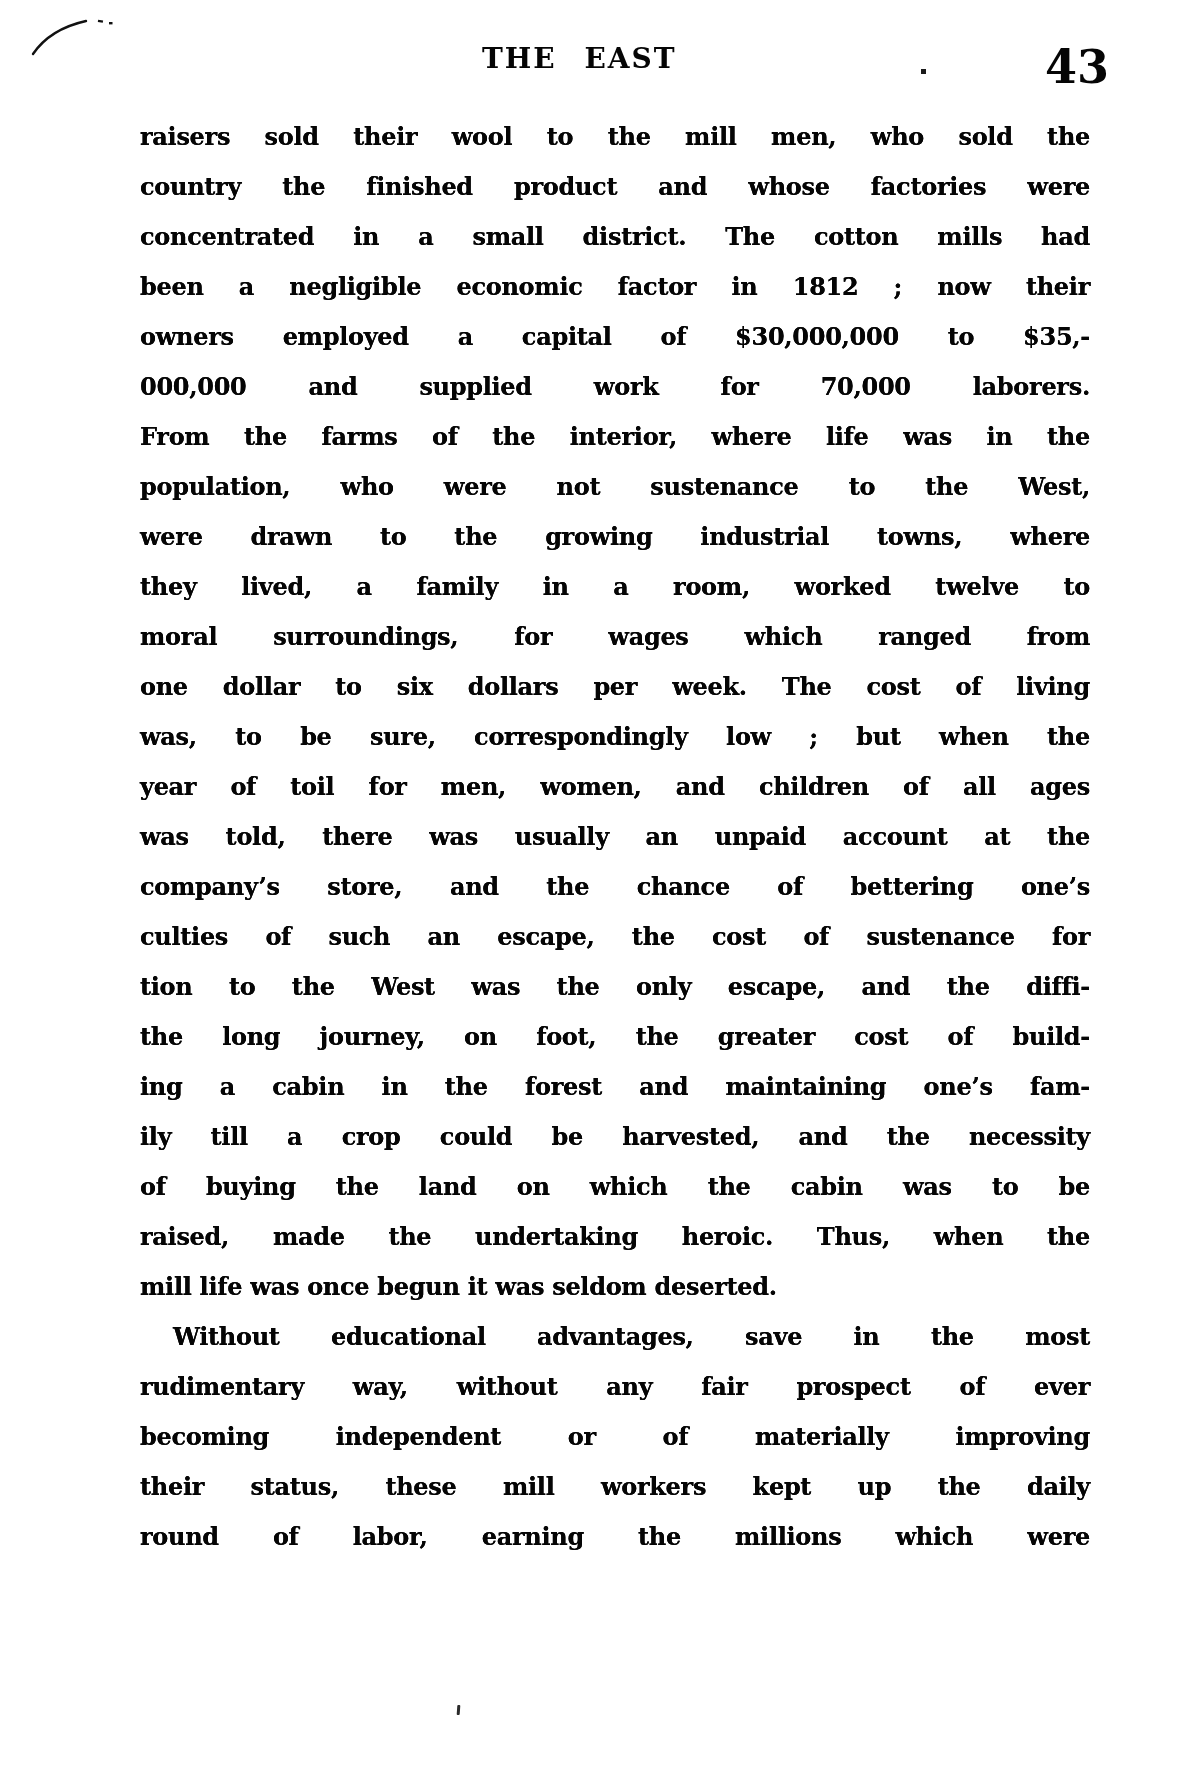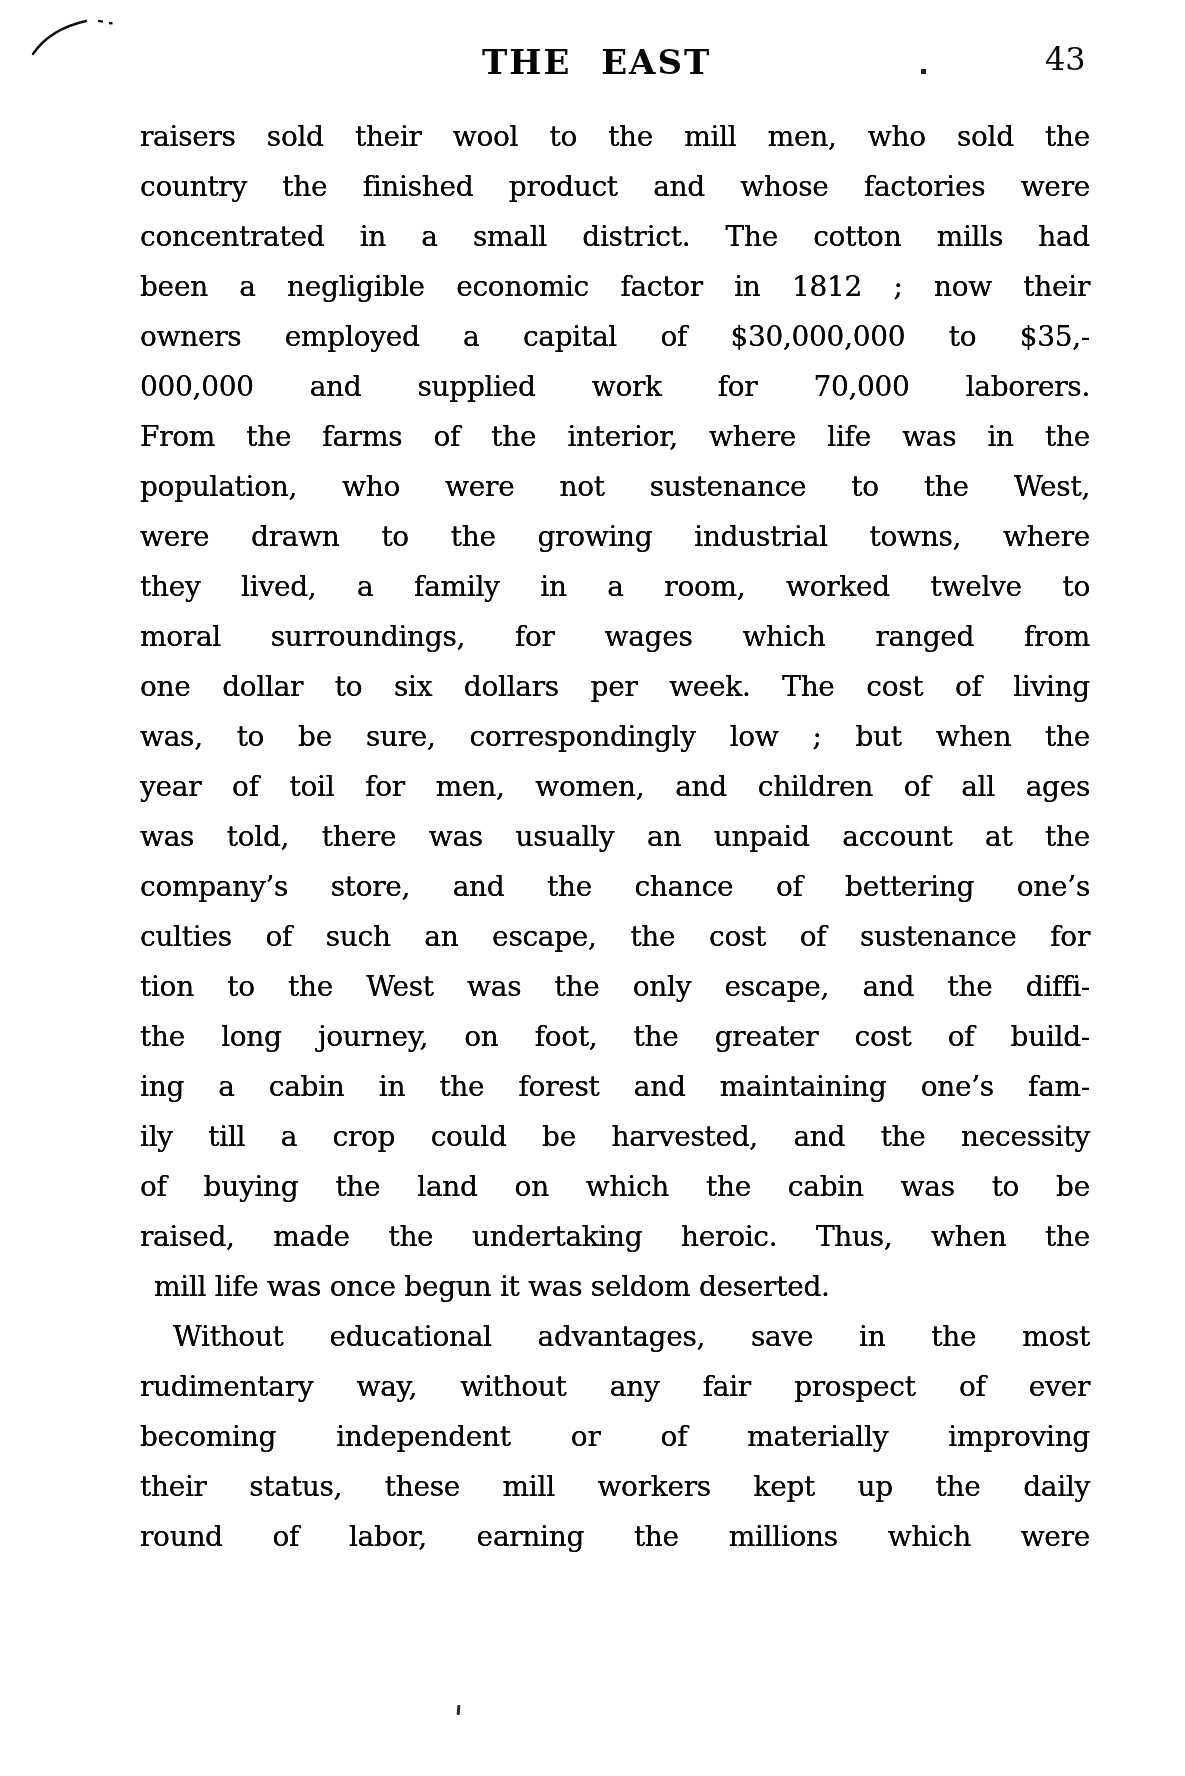--- a/index.html
+++ b/index.html
@@ -21,60 +21,59 @@
     position: absolute;
     top: 42px;
     left: 0;
     width: 1185px;
     height: 44px;
   }
   #head-title {
     position: absolute;
     left: 482px;
     top: 0;
-    font-size: 34px;
+    font-size: 28px;
     font-weight: bold;
     letter-spacing: 2px;
     word-spacing: 16px;
     white-space: nowrap;
   }
   #head-page-number {
     position: absolute;
     left: 1045px;
     top: -2px;
-    font-size: 32px;
-    font-weight: normal;
+    font-size: 46px;
+    font-weight: bold;
   }
   .speck {
     position: absolute;
     background: #1a1a1a;
   }
   
   #text-column {
     position: absolute;
     left: 140px;
     top: 112px;
     width: 950px;
   }
   .line {
     height: 50px;
     line-height: 50px;
-    font-size: 28px;
-    font-weight: normal;
+    font-size: 24px;
+    font-weight: bold;
     letter-spacing: -0.3px;
     text-align: justify;
     text-align-last: justify;
     white-space: nowrap;
     
     text-shadow: 0 0 0.4px #000;
   }
   .line.no-just {
     text-align: left;
     text-align-last: left;
-    margin-left: 14px;
   }
   .line.indent {
     padding-left: 33px;
   }
   
   #pen-mark {
     position: absolute;
     left: 0;
     top: 0;
   }

